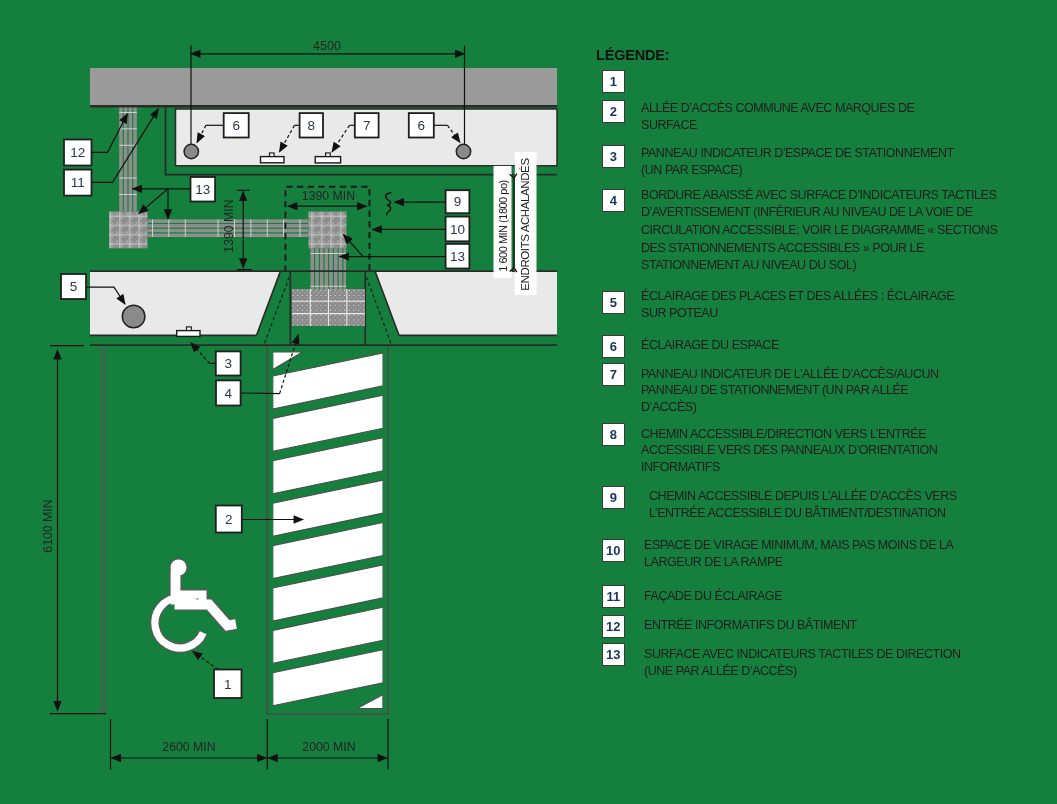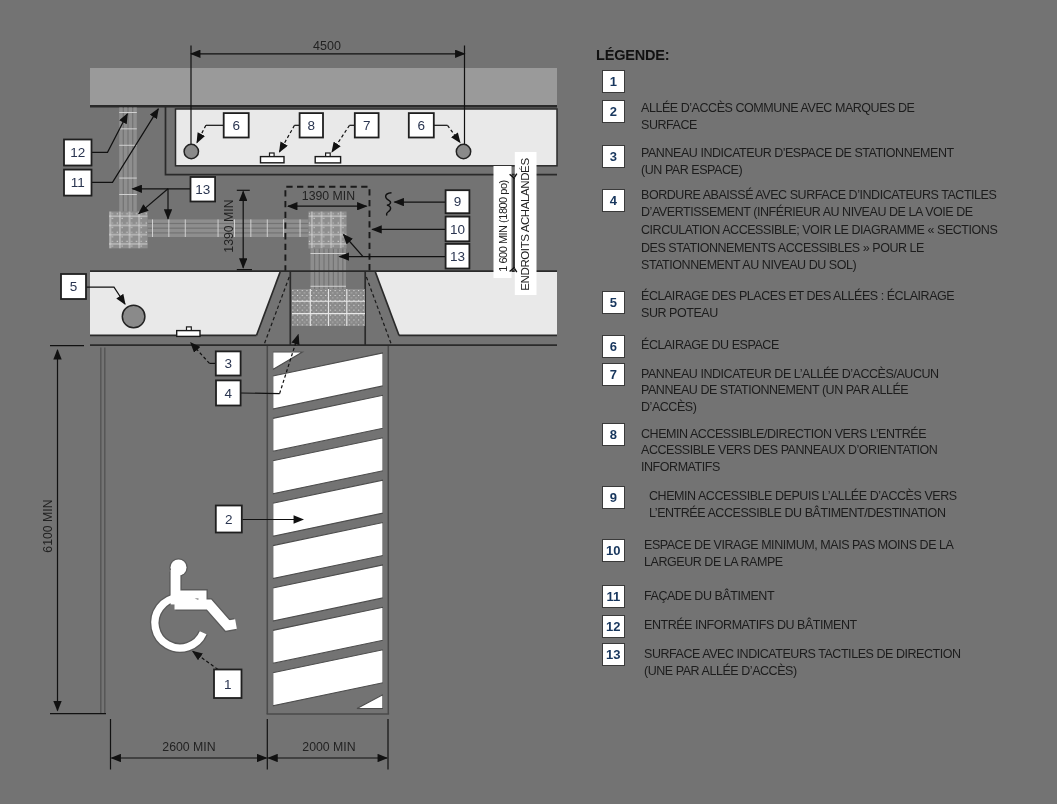--- a/index.html
+++ b/index.html
@@ -1,16 +1,16 @@
 <!DOCTYPE html>
 <html><head>
 <meta charset="utf-8">
 <style>
   html,body{margin:0;padding:0;background:#fff;}
-  .page{position:relative;width:1057px;height:804px;background:#737373;overflow:hidden;
+  .page{position:relative;width:1057px;height:804px;background:#15803d;overflow:hidden;
         font-family:"Liberation Sans", sans-serif;}
   .lgbox{position:absolute;width:20.5px;height:21px;border:1.8px solid #3a3a3a;background:#fff;
          text-align:center;font-size:13px;font-weight:bold;color:#17365d;line-height:21px;}
   .lgtx{position:absolute;left:641px;font-size:12.5px;letter-spacing:-0.45px;line-height:16.5px;color:#1c1c1c;white-space:nowrap;}
 </style>
 </head>
 <body>
 <div class="page">
 
 <svg width="580" height="804" viewBox="0 0 580 804" style="position:absolute;left:0;top:0;font-family:'Liberation Sans', sans-serif;">
@@ -414,21 +414,21 @@
 <div class="lgbox" style="left:602px;top:486px;">9</div>
 
 <div class="lgtx" style="top:488.1px;margin-left:8px;">CHEMIN ACCESSIBLE DEPUIS L’ALLÉE D’ACCÈS VERS<br>L’ENTRÉE ACCESSIBLE DU BÂTIMENT/DESTINATION</div>
 
 <div class="lgbox" style="left:602px;top:539px;">10</div>
 
 <div class="lgtx" style="left:644px;top:537.2px;">ESPACE DE VIRAGE MINIMUM, MAIS PAS MOINS DE LA<br>LARGEUR DE LA RAMPE</div>
 
 <div class="lgbox" style="left:602px;top:585px;">11</div>
 
-<div class="lgtx" style="left:644px;top:588px;">FAÇADE DU BÂTIMENT</div>
+<div class="lgtx" style="left:644px;top:588px;">FAÇADE DU ÉCLAIRAGE</div>
 
 <div class="lgbox" style="left:602px;top:615px;">12</div>
 
 <div class="lgtx" style="left:644px;top:616.8px;">ENTRÉE INFORMATIFS DU BÂTIMENT</div>
 
 <div class="lgbox" style="left:602px;top:643px;">13</div>
 
 <div class="lgtx" style="left:644px;top:646.4px;">SURFACE AVEC INDICATEURS TACTILES DE DIRECTION<br>(UNE PAR ALLÉE D’ACCÈS)</div>
 </div>
 

